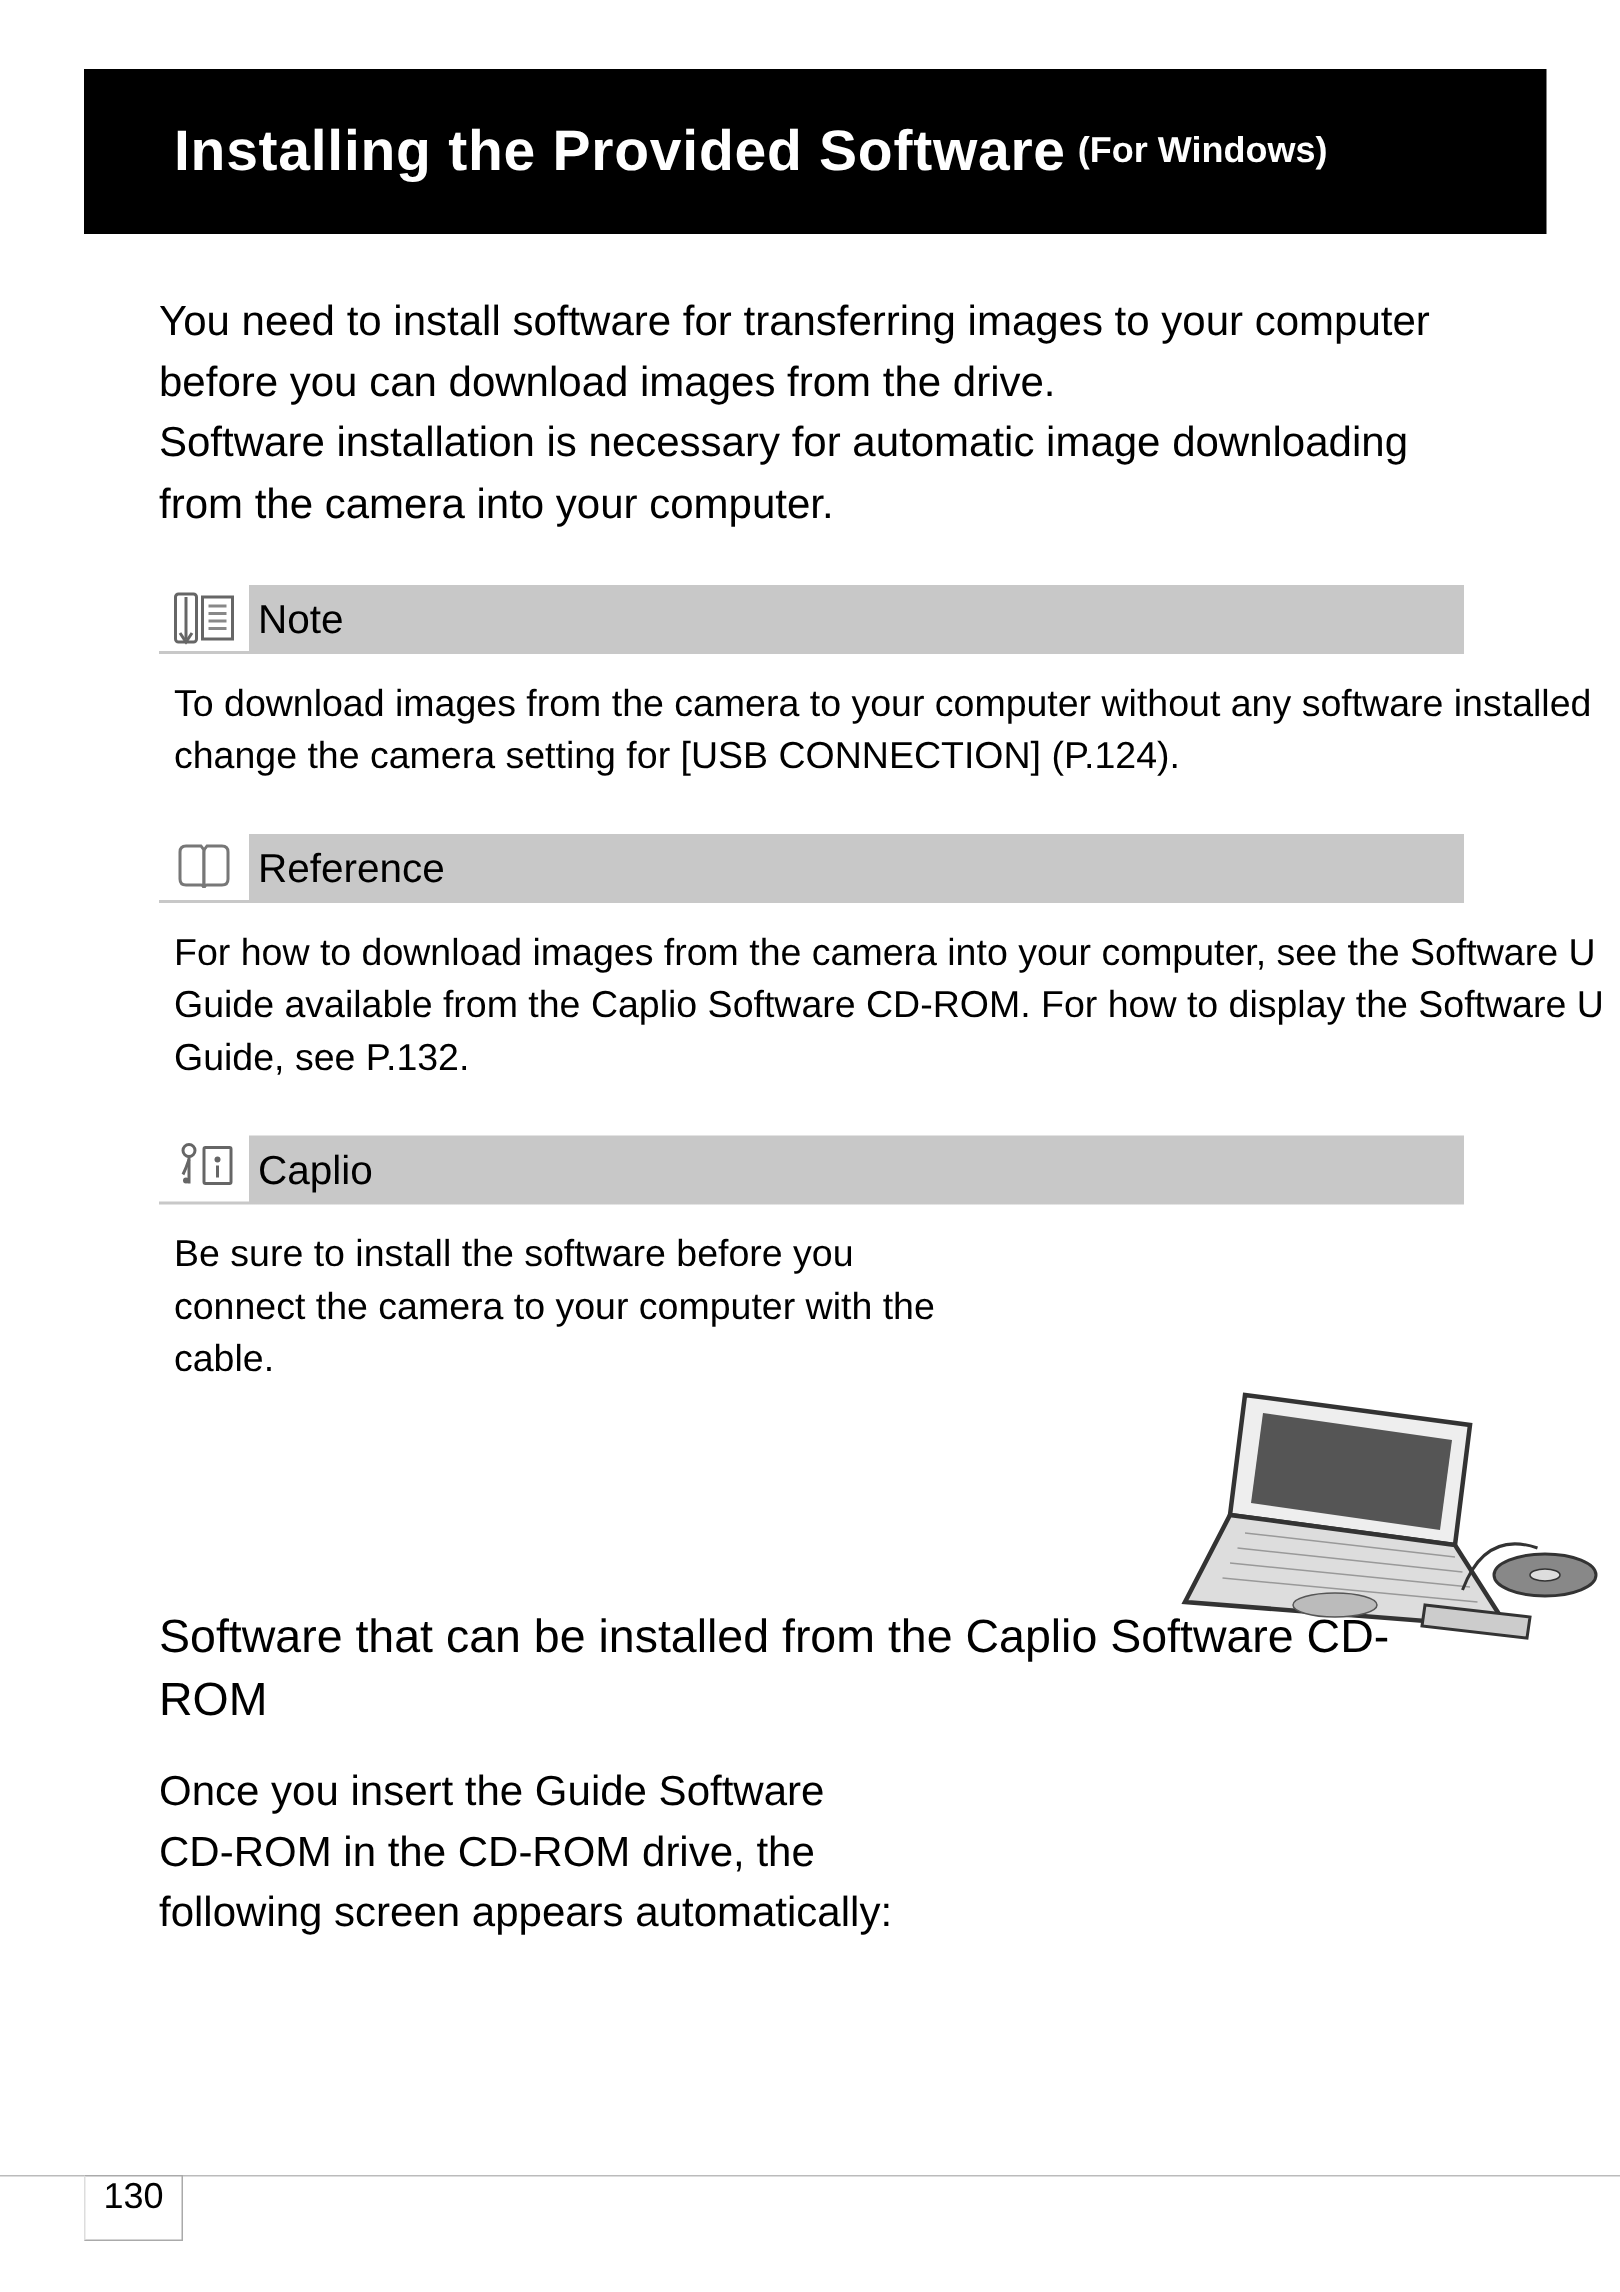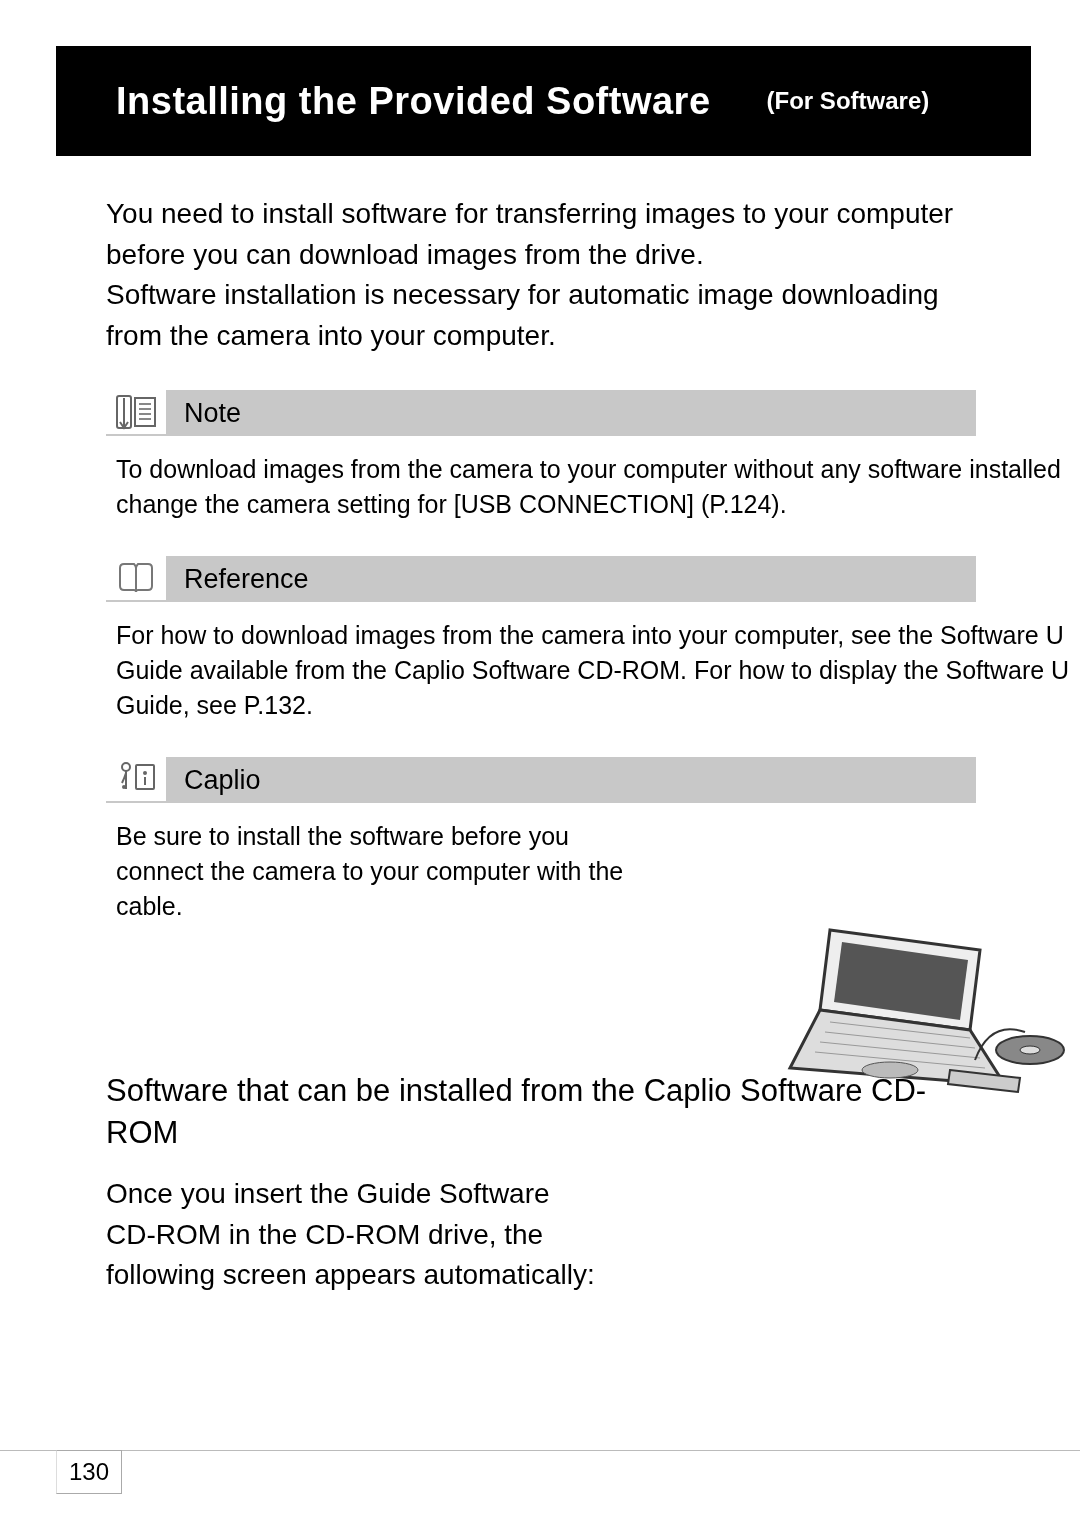--- a/index.html
+++ b/index.html
@@ -12,21 +12,20 @@
     padding: 46px 0 0 56px;
   }
   .title-bar {
     background: #000;
     color: #fff;
     width: 975px;
     height: 110px;
     display: flex;
     align-items: center;
     padding-left: 60px;
-    gap: 48px;
   }
   .title-main {
     font-size: 38px;
     font-weight: 900;
     letter-spacing: 0.5px;
   }
   .title-sub {
     font-size: 24px;
     font-weight: 900;
     margin-left: 8px;
@@ -40,21 +39,20 @@
   }
   .callout {
     margin: 34px 0 0 50px;
     width: 870px;
   }
   .callout-head {
     display: flex;
     align-items: center;
     height: 46px;
     background: linear-gradient(to right, #fff 0, #fff 60px, #c8c8c8 60px, #c8c8c8 100%);
-    gap: 12px;
   }
   .callout-head .icon-slot {
     width: 60px;
     height: 46px;
     background: #fff;
     display: flex;
     align-items: center;
     justify-content: center;
     border-bottom: 2px solid #c8c8c8;
   }
@@ -87,21 +85,21 @@
   }
   .pagenum-box {
     position: absolute;
     left: 56px;
     bottom: 34px;
     width: 66px;
     height: 44px;
     border: 1px solid #aaa;
     border-left: 1px solid #ddd;
     display: flex;
-    align-items: center;
+    align-items: flex-start;
     justify-content: center;
     font-size: 24px;
     background: #fff;
   }
   .hr-bottom {
     position: absolute;
     left: 0;
     right: 0;
     bottom: 77px;
     height: 1px;
@@ -117,21 +115,21 @@
   
   .icon-note svg, .icon-ref svg, .icon-caution svg { display:block; }
 </style>
 </head>
 <body>
 
 <div class="page">
 
   <div class="title-bar">
     <span class="title-main">Installing the Provided Software</span>
-    <span class="title-sub">(For Software)</span>
+    <span class="title-sub">(For Windows)</span>
   </div>
 
   <div class="intro" style="white-space: pre-line;">You need to install software for transferring images to your computer before you can download images from the drive.
 Software installation is necessary for automatic image downloading from the camera into your computer.</div>
 
   <div class="callout">
     <div class="callout-head">
       <div class="icon-slot icon-note">
         <svg width="44" height="40" viewBox="0 0 44 40">
           <rect x="3" y="4" width="14" height="32" rx="2" fill="none" stroke="#666" stroke-width="2"></rect>

